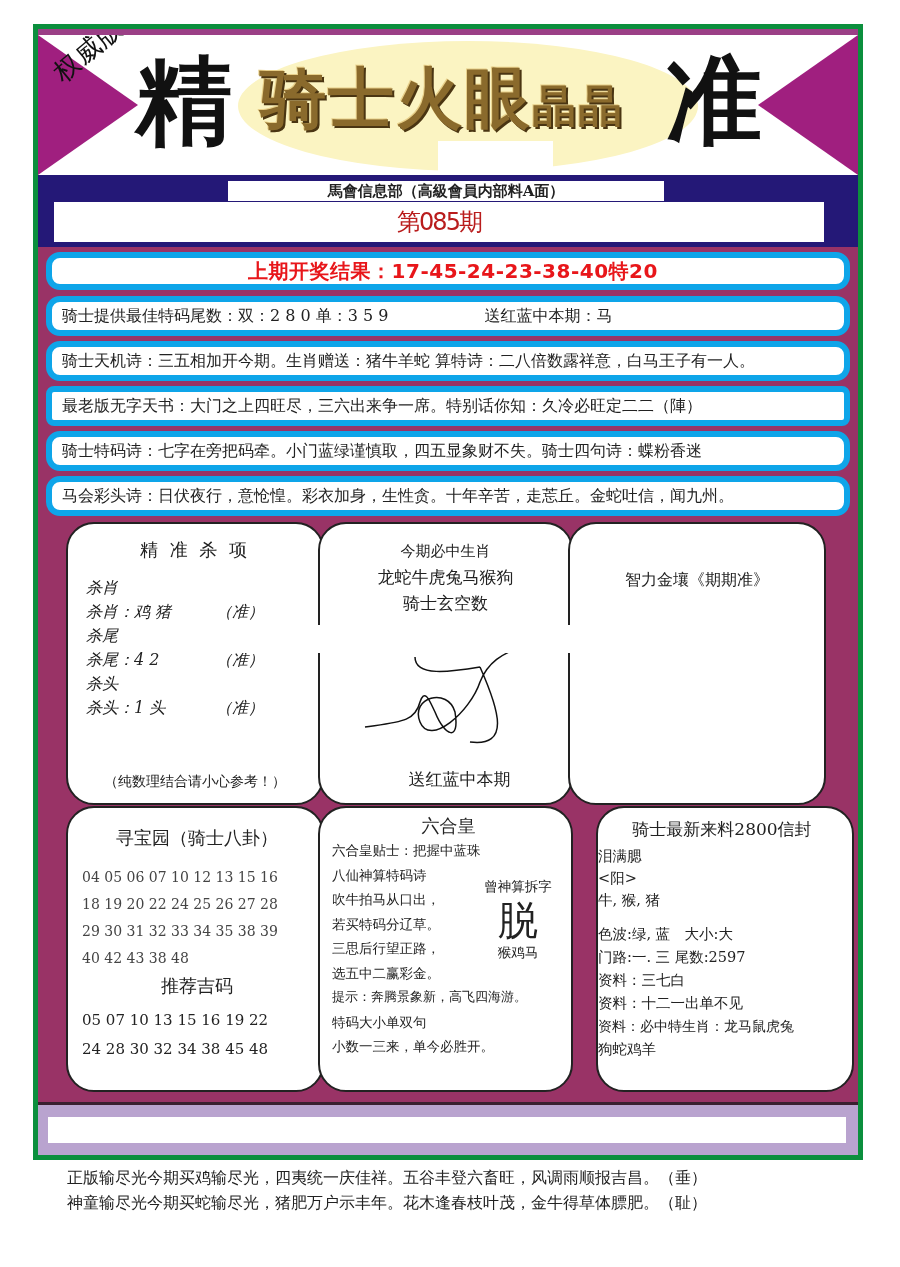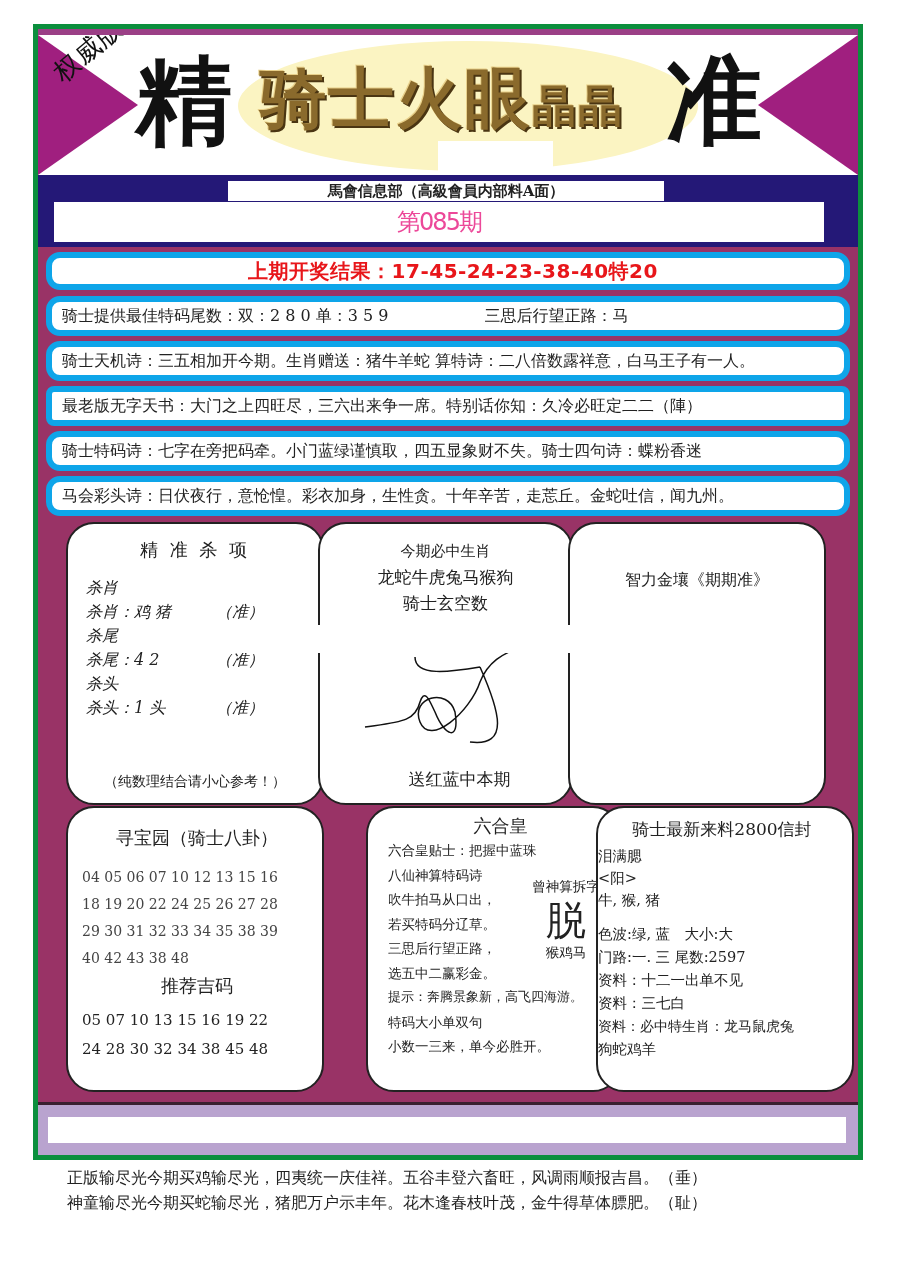--- a/index.html
+++ b/index.html
@@ -15,21 +15,21 @@
   .tri-right { position: absolute; right: 0; top: 0; width: 0; height: 0; border-top: 70px solid transparent; border-bottom: 70px solid transparent; border-right: 100px solid #a01f7f; }
   .ellipse { position: absolute; left: 200px; top: 6px; width: 460px; height: 130px; border-radius: 50%; background: #fbf4c2; }
   .badge-text { position: absolute; left: 8px; top: 28px; font-size: 26px; transform: rotate(-40deg); transform-origin: left top; color: #111; font-family: "DejaVu Serif", serif; letter-spacing: 1px; }
   .big-char { position: absolute; top: 18px; font-size: 96px; font-weight: bold; color: #111; font-family: "DejaVu Sans", sans-serif; line-height: 1; }
   .title-main { position: absolute; left: 222px; top: 30px; font-size: 66px; font-weight: bold; color: #8a6a2c; text-shadow: 2px 2px 0 #4a3512, -1px -1px 0 #e8d08a; font-family: "DejaVu Serif", serif; letter-spacing: 2px; line-height: 1; }
   .title-main .small { font-size: 44px; }
   .mask-white { position: absolute; left: 400px; top: 106px; width: 115px; height: 40px; background: #ffffff; }
 
   .blue-band { position: absolute; left: 0; top: 146px; width: 820px; height: 72px; background: #241877; }
   .subtitle { position: absolute; left: 190px; top: 152px; width: 436px; height: 20px; background: #ffffff; text-align: center; font-size: 15px; font-weight: bold; line-height: 20px; color: #222; }
-  .issue-box { position: absolute; left: 16px; top: 173px; width: 770px; height: 40px; background: #ffffff; text-align: center; font-size: 24px; line-height: 40px; font-family: "DejaVu Sans", sans-serif; color: #ec4899; letter-spacing: -2px; }
+  .issue-box { position: absolute; left: 16px; top: 173px; width: 770px; height: 40px; background: #ffffff; text-align: center; font-size: 24px; line-height: 40px; font-family: "DejaVu Sans", sans-serif; color: #b91c1c; letter-spacing: -2px; }
 
   .bar { position: absolute; left: 8px; width: 804px; background: #ffffff; border: 6px solid #0ea5e9; border-radius: 14px; display: flex; align-items: center; font-size: 16px; padding-left: 10px; white-space: nowrap; }
   .bar.red { justify-content: center; color: #e8161a; font-size: 20px; font-weight: bold; font-family: "DejaVu Sans", sans-serif; letter-spacing: 0.5px; }
   .bar .gap { display: inline-block; width: 96px; }
 
   .panel { position: absolute; background: #ffffff; border: 2px solid #222; border-radius: 28px; }
   .p-title { text-align: center; font-size: 18px; }
   .p-line { font-size: 16px; line-height: 24px; font-style: italic; }
   .center { text-align: center; }
 
@@ -58,21 +58,21 @@
     </div>
 
     <div class="blue-band"></div>
     <div class="subtitle">馬會信息部（高級會員内部料A面）</div>
     <div class="issue-box">第085期</div>
 
     <div class="bar red" style="top:223px;height:38px;">上期开奖结果：17-45-24-23-38-40特20</div>
     <div class="bar" style="top:267px;height:40px;">
       <span>骑士提供最佳特码尾数：双：2 8 0 单：3 5 9</span>
         <span class="gap"></span>
-        <span>三思后行望正路：马</span>
+        <span>送红蓝中本期：马</span>
     </div>
     <div class="bar" style="top:312px;height:40px;">骑士天机诗：三五相加开今期。生肖赠送：猪牛羊蛇 算特诗：二八倍数露祥意，白马王子有一人。</div>
     <div class="bar" style="top:357px;height:40px;border-radius:8px;">最老版无字天书：大门之上四旺尽，三六出来争一席。特别话你知：久冷必旺定二二（陣）</div>
     <div class="bar" style="top:402px;height:40px;">骑士特码诗：七字在旁把码牵。小门蓝绿谨慎取，四五显象财不失。骑士四句诗：蝶粉香迷</div>
     <div class="bar" style="top:447px;height:40px;">马会彩头诗：日伏夜行，意怆惶。彩衣加身，生性贪。十年辛苦，走莣丘。金蛇吐信，闻九州。</div>
 
     <div class="panel" style="left:28px;top:493px;width:258px;height:283px;padding:14px 18px 0 18px;">
       <div class="p-title" style="letter-spacing:3px;">精 准 杀 项</div>
       <div style="margin-top:14px;">
         <div class="p-line">杀肖</div>
@@ -109,21 +109,21 @@
         <div>29 30 31 32 33 34 35 38 39</div>
         <div>40 42 43 38 48</div>
       </div>
       <div class="center" style="font-size:18px;margin-top:2px;">推荐吉码</div>
       <div style="margin-top:8px;font-size:15px;line-height:29px;">
         <div>05 07 10 13 15 16 19 22</div>
         <div>24 28 30 32 34 38 45 48</div>
       </div>
     </div>
 
-    <div class="panel" style="left:280px;top:777px;width:255px;height:286px;padding:6px 6px 0 20px;margin-left:48px;">
+    <div class="panel" style="left:280px;top:777px;width:255px;height:286px;padding:6px 6px 0 12px;">
       <div class="center" style="font-size:18px;">六合皇</div>
       <div style="font-size:13.5px;line-height:24.5px;">
         <div>六合皇贴士：把握中蓝珠</div>
         <div>八仙神算特码诗</div>
         <div>吹牛拍马从口出，</div>
         <div>若买特码分辽草。</div>
         <div>三思后行望正路，</div>
         <div>选五中二赢彩金。</div>
         <div style="white-space:nowrap;font-size:13px;">提示：奔腾景象新，高飞四海游。</div>
         <div>特码大小单双句</div>
@@ -139,22 +139,22 @@
     <div class="panel" style="left:558px;top:777px;width:258px;height:286px;padding:10px 6px 0 0;">
       <div class="center" style="font-size:17px;">骑士最新来料2800信封</div>
       <div style="font-size:14.5px;line-height:22px;margin-top:4px;">
         <div>泪满腮</div>
         <div>&lt;阳&gt;</div>
         <div>牛, 猴, 猪</div>
       </div>
       <div style="font-size:14.5px;line-height:23px;margin-top:12px;">
         <div>色波:绿, 蓝　大小:大</div>
         <div>门路:一. 三 尾数:2597</div>
+        <div>资料：三七白</div>
         <div>资料：十二一出单不见</div>
-        <div>资料：三七白</div>
         <div style="white-space:nowrap;font-size:14px;">资料：必中特生肖：龙马鼠虎兔</div>
         <div>狗蛇鸡羊</div>
       </div>
     </div>
 
     <div class="footer-lilac">
       <div class="footer-white"></div>
     </div>
   </div>
 </div>

